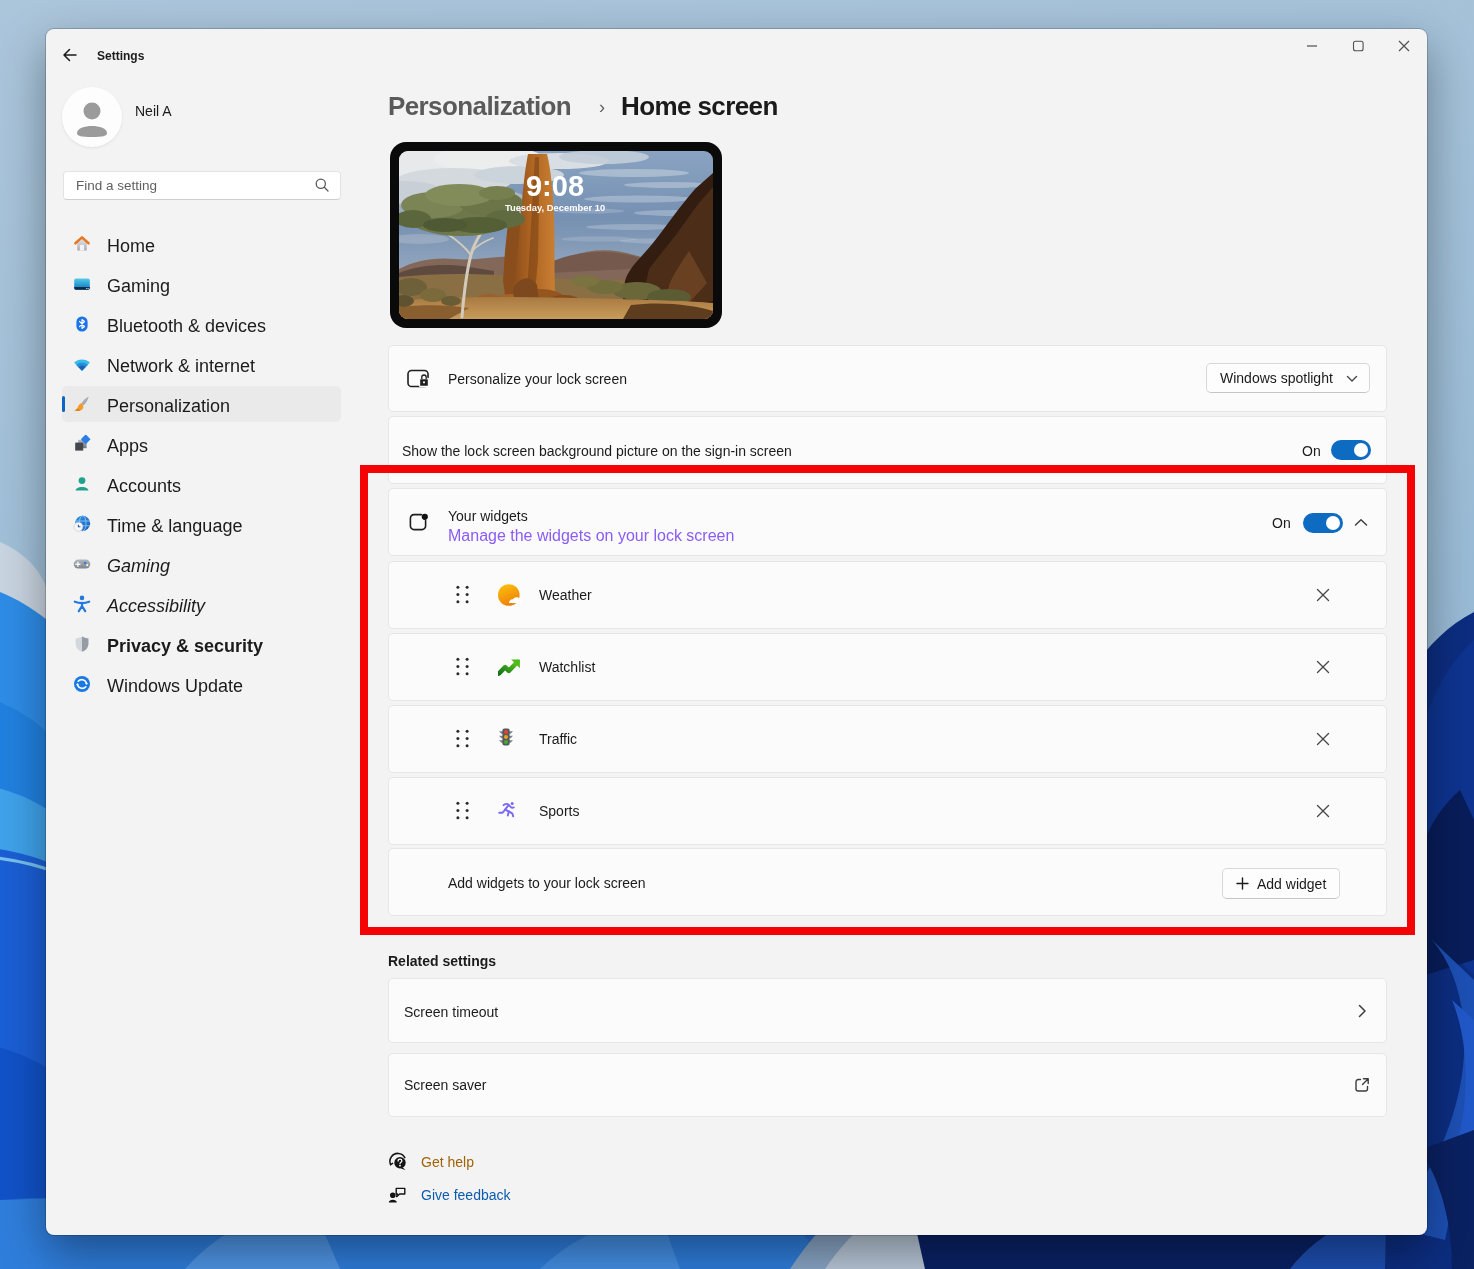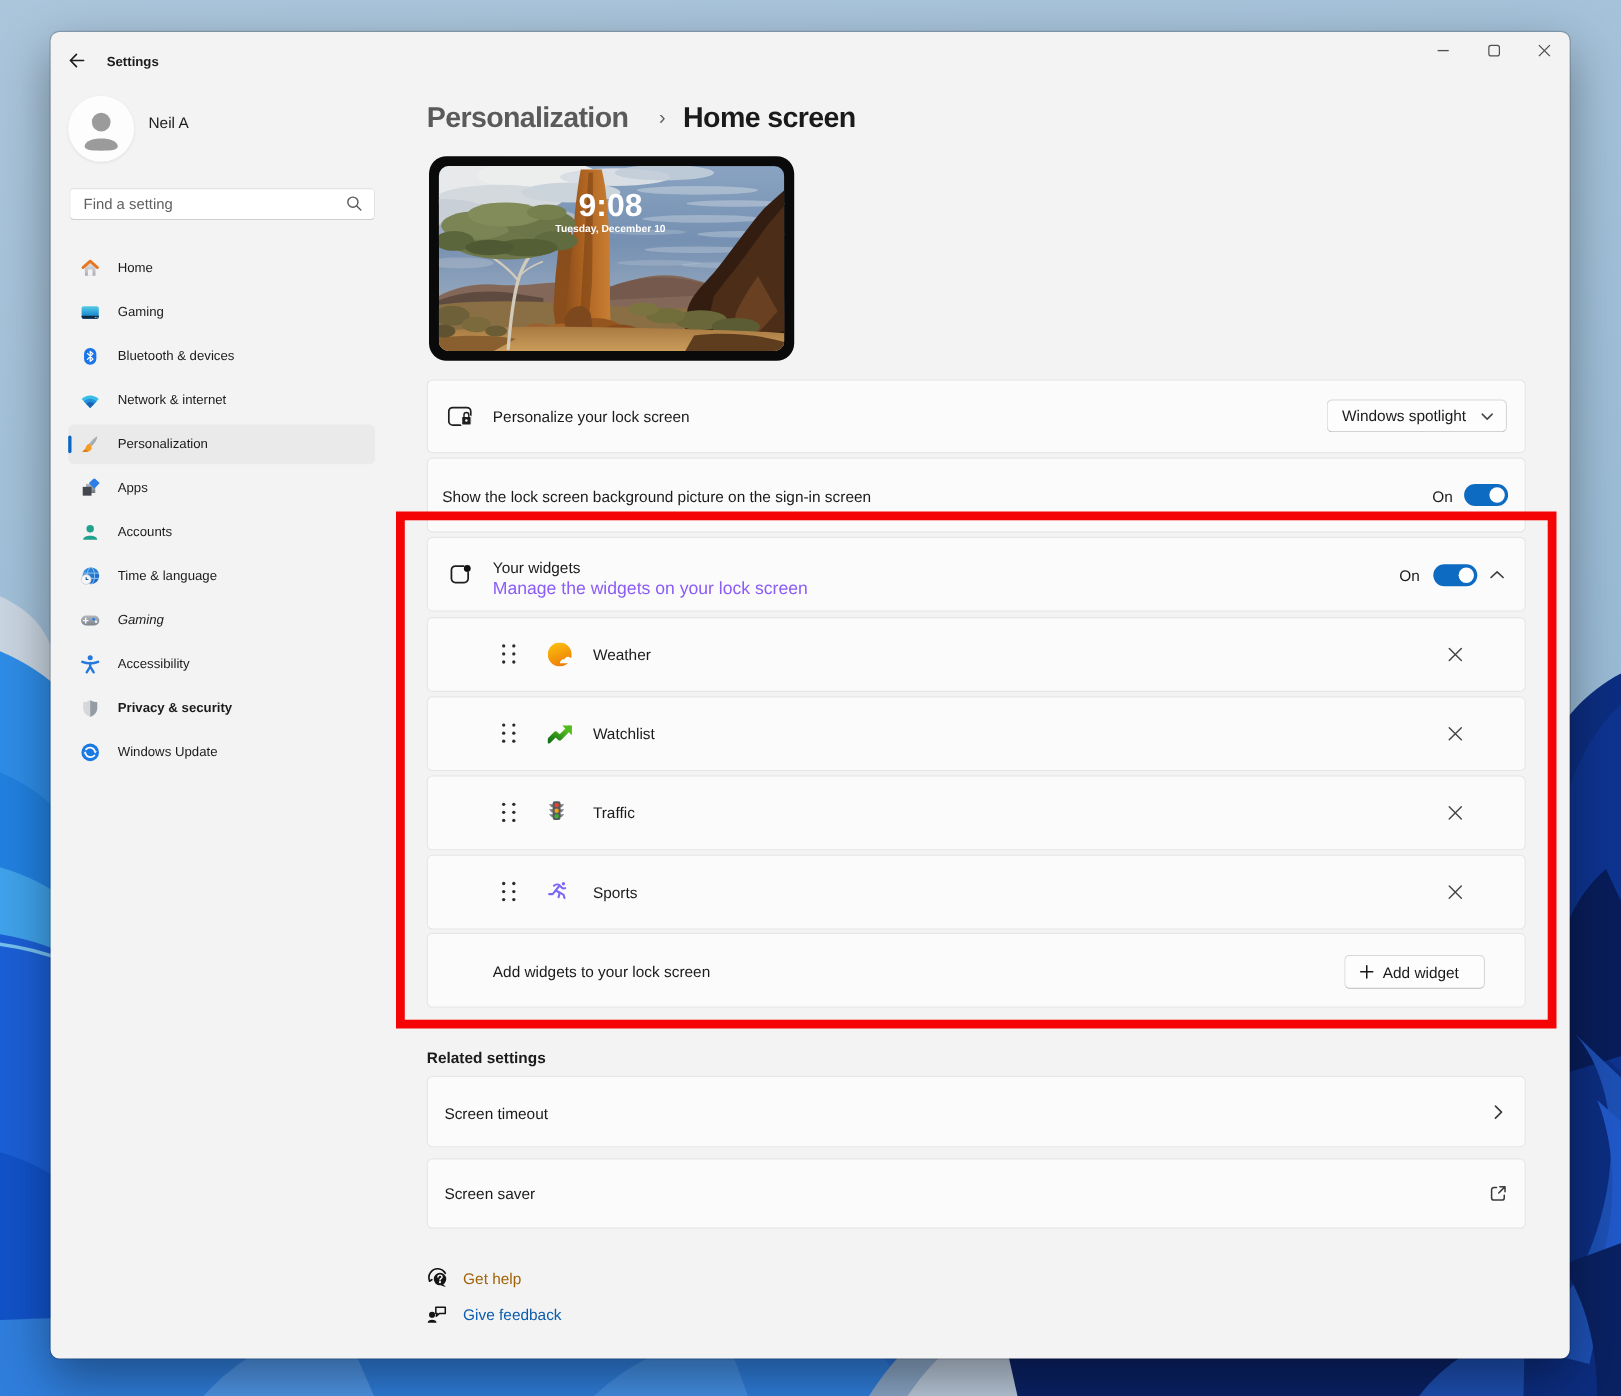--- a/index.html
+++ b/index.html
@@ -4,21 +4,21 @@
 <style>
 * { margin:0; padding:0; box-sizing:border-box; }
 html,body { width:1474px; height:1269px; overflow:hidden; }
 body { font-family:"Liberation Sans", sans-serif; position:relative; background:#a7c3da; }
 .abs { position:absolute; }
 #wall { position:absolute; left:0; top:0; }
 #win { position:absolute; left:46px; top:29px; width:1381px; height:1206px; background:#f3f3f3; border-radius:8px; box-shadow:0 18px 45px rgba(0,0,0,.38), 0 0 0 1px rgba(0,0,0,.18); }
 .t12 { font-size:12px; color:#1b1b1b; }
 .t14 { font-size:14px; color:#1b1b1b; }
 .card { position:absolute; left:342px; width:999px; background:#fbfbfb; border:1px solid #e6e6e6; border-radius:5px; }
-.navlbl { position:absolute; left:45px; font-size:12px; color:#1b1b1b; white-space:nowrap; }
+.navlbl { position:absolute; left:45px; font-size:18px; color:#1b1b1b; white-space:nowrap; }
 .navico { position:absolute; left:11px; width:18px; height:18px; }
 .vcenter { display:flex; align-items:center; }
 </style>
 </head>
 <body>
 <svg id="wall" width="1474" height="1269" viewBox="0 0 1474 1269">
   <defs>
     <linearGradient id="sky0" x1="0" y1="0" x2="0.25" y2="1">
       <stop offset="0" stop-color="#abc5db"></stop>
       <stop offset="0.5" stop-color="#9ebed7"></stop>
@@ -189,21 +189,21 @@
                 <stop offset="1" stop-color="#7e848c"></stop>
               </linearGradient>
             </defs>
             <rect x="0.7" y="4.6" width="16.6" height="9" rx="4.5" fill="url(#ggm)"></rect>
             <path d="M4.9,7.1 V11.3 M2.8,9.2 H7" stroke="#f4f5f6" stroke-width="1.35" stroke-linecap="round"></path>
             <circle cx="12.1" cy="7.9" r="1.25" fill="#2b7de8"></circle>
             <circle cx="14.3" cy="10.2" r="1.1" fill="#f4f5f6"></circle>
           </svg></div>
         <div class="navlbl" style="top:10px">Gaming</div>
       </div>
-      <div class="abs" style="left:16px;top:557px;width:279px;height:36px;">
+      <div class="abs" style="left:16px;top:557px;width:279px;height:36px;font-style:italic;">
         <div class="navico" style="top:9px"><svg width="18" height="18" viewBox="0 0 18 18">
             <circle cx="9" cy="2.9" r="2.3" fill="#2379dc"></circle>
             <path d="M1.8,6.7 C6,8.3 12,8.3 16.2,6.7" fill="none" stroke="#2379dc" stroke-width="2.2" stroke-linecap="round"></path>
             <path d="M9,7.8 V11 M9,11 L5.8,16.2 M9,11 L12.2,16.2" fill="none" stroke="#2379dc" stroke-width="2.2" stroke-linecap="round" stroke-linejoin="round"></path>
           </svg></div>
         <div class="navlbl" style="top:10px">Accessibility</div>
       </div>
       <div class="abs" style="left:16px;top:597px;width:279px;height:36px;font-weight:bold;">
         <div class="navico" style="top:9px"><svg width="18" height="18" viewBox="0 0 18 18">
             <path d="M9,1.6 C11,2.8 13.2,3.4 15.4,3.4 V8.4 C15.4,12.6 12.8,15.3 9,16.6 C5.2,15.3 2.6,12.6 2.6,8.4 V3.4 C4.8,3.4 7,2.8 9,1.6 Z" fill="#d4d8dd"></path>
@@ -469,21 +469,21 @@
           </g>
         </svg></div>
       <div class="abs t14" style="left:493px;top:773.5px">Sports</div>
       <svg class="abs" style="left:1269px;top:773.5px" width="16" height="16" viewBox="0 0 16 16">
         <path d="M2.5,2.5 L13.5,13.5 M13.5,2.5 L2.5,13.5" stroke="#454545" stroke-width="1.3" stroke-linecap="round"></path>
       </svg>
     </div>
 
   <div class="card" style="top:819px;height:68px;"></div>
   <div class="abs t14" style="left:402px;top:846px">Add widgets to your lock screen</div>
-  <div class="abs vcenter" style="left:1176px;top:839px;width:128px;height:31px;background:#fdfdfd;border:1px solid #d8d8d8;border-bottom-color:#c5c5c5;border-radius:5px;font-size:14px;color:#1a1a1a">
+  <div class="abs vcenter" style="left:1176px;top:839px;width:118px;height:31px;background:#fdfdfd;border:1px solid #d8d8d8;border-bottom-color:#c5c5c5;border-radius:5px;font-size:14px;color:#1a1a1a">
     <svg style="margin-left:13px" width="13" height="13" viewBox="0 0 13 13">
         <path d="M6.5,1 V12 M1,6.5 H12" stroke="#1a1a1a" stroke-width="1.4" stroke-linecap="round"></path>
       </svg>
     <span style="margin-left:8px">Add widget</span>
   </div>
 
   <div class="abs t14" style="left:342px;top:924px;font-weight:700">Related settings</div>
   <div class="card" style="top:949px;height:65px;"></div>
   <div class="abs t14" style="left:358px;top:975px">Screen timeout</div>
   <svg class="abs" style="left:1310px;top:975px" width="12" height="14" viewBox="0 0 12 14">

